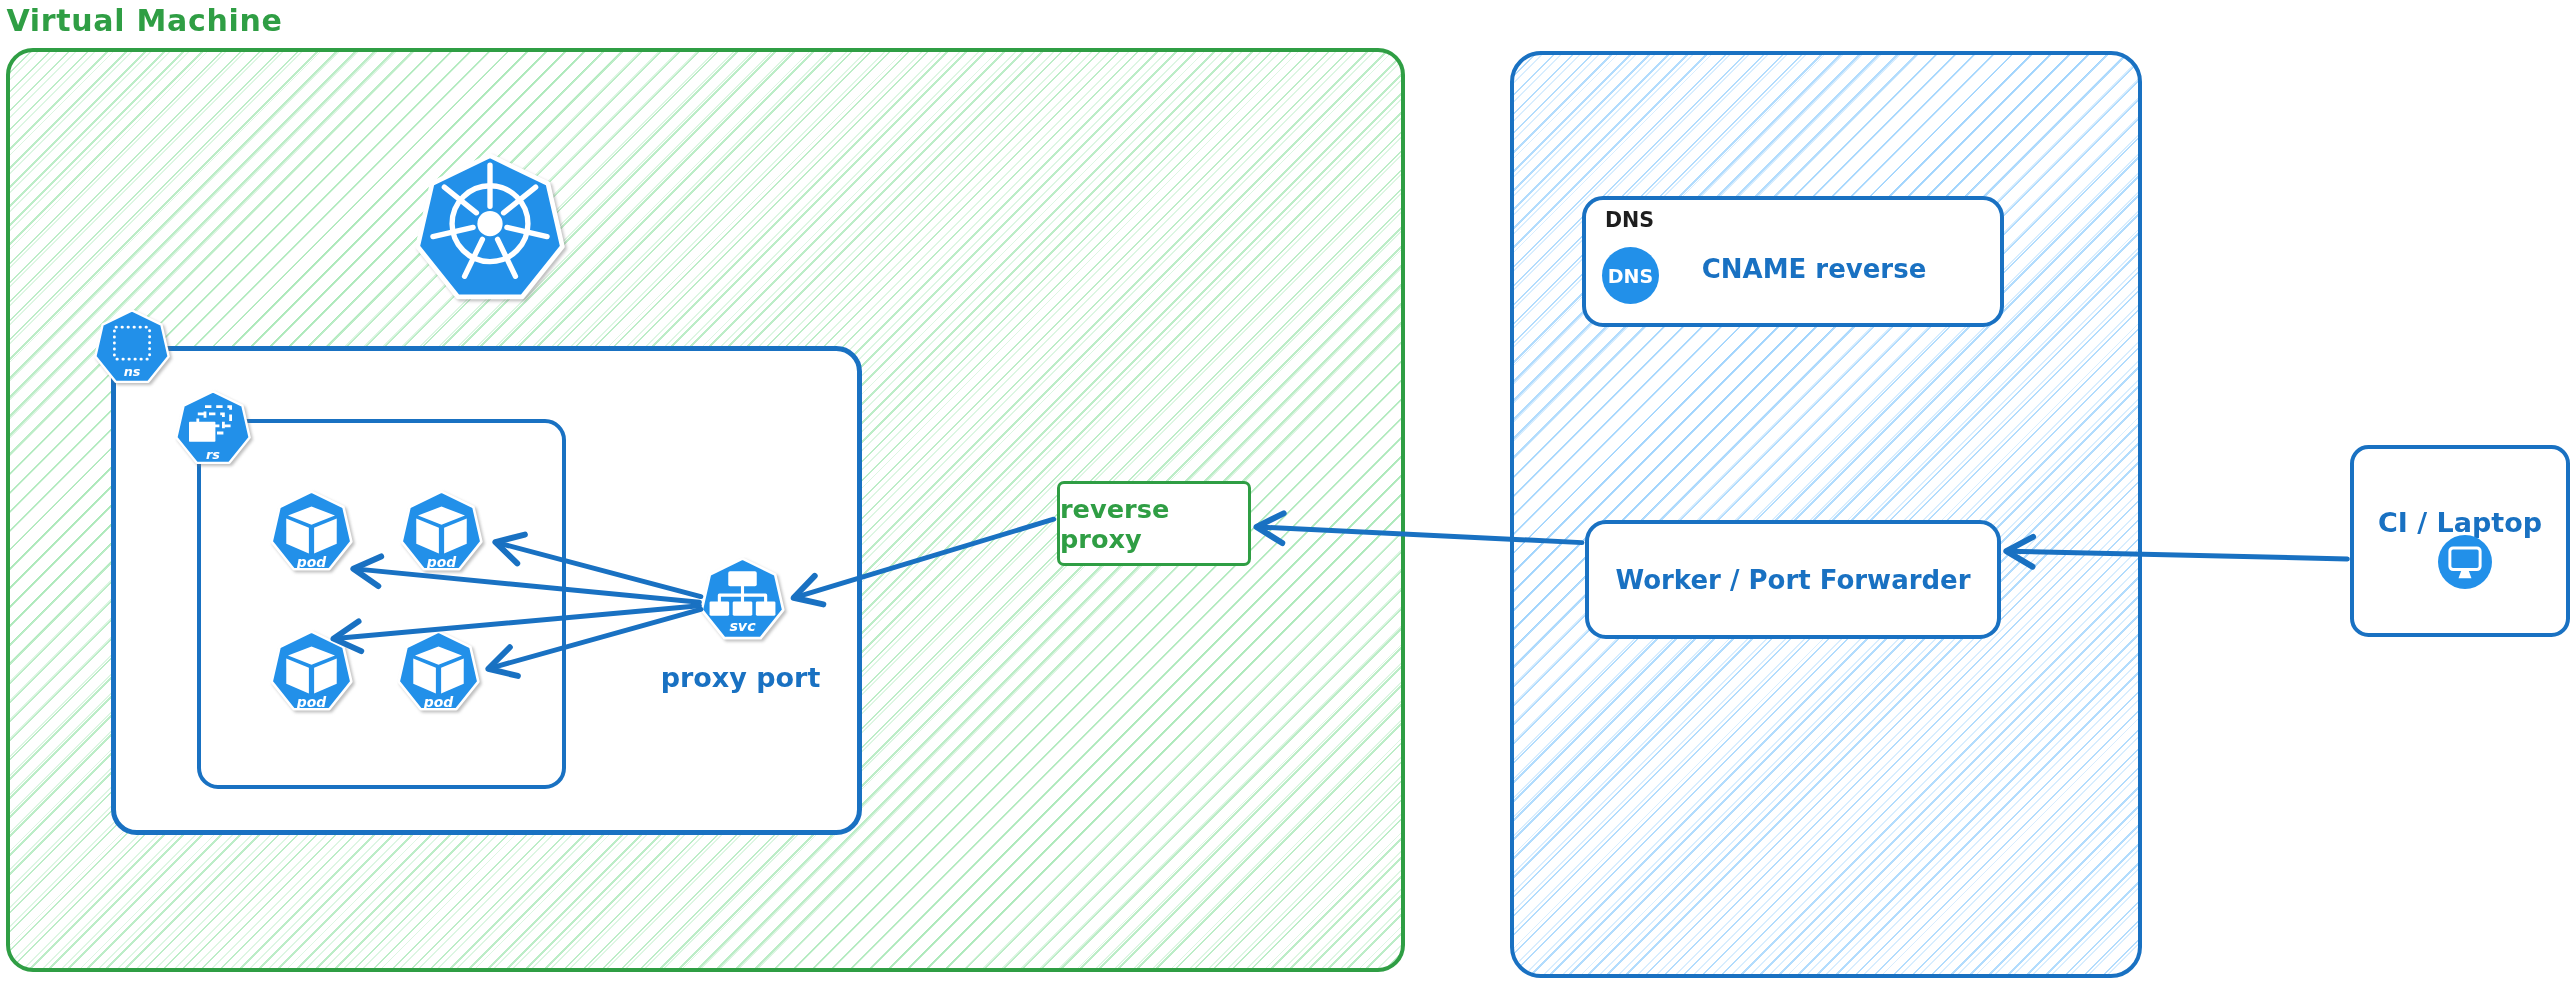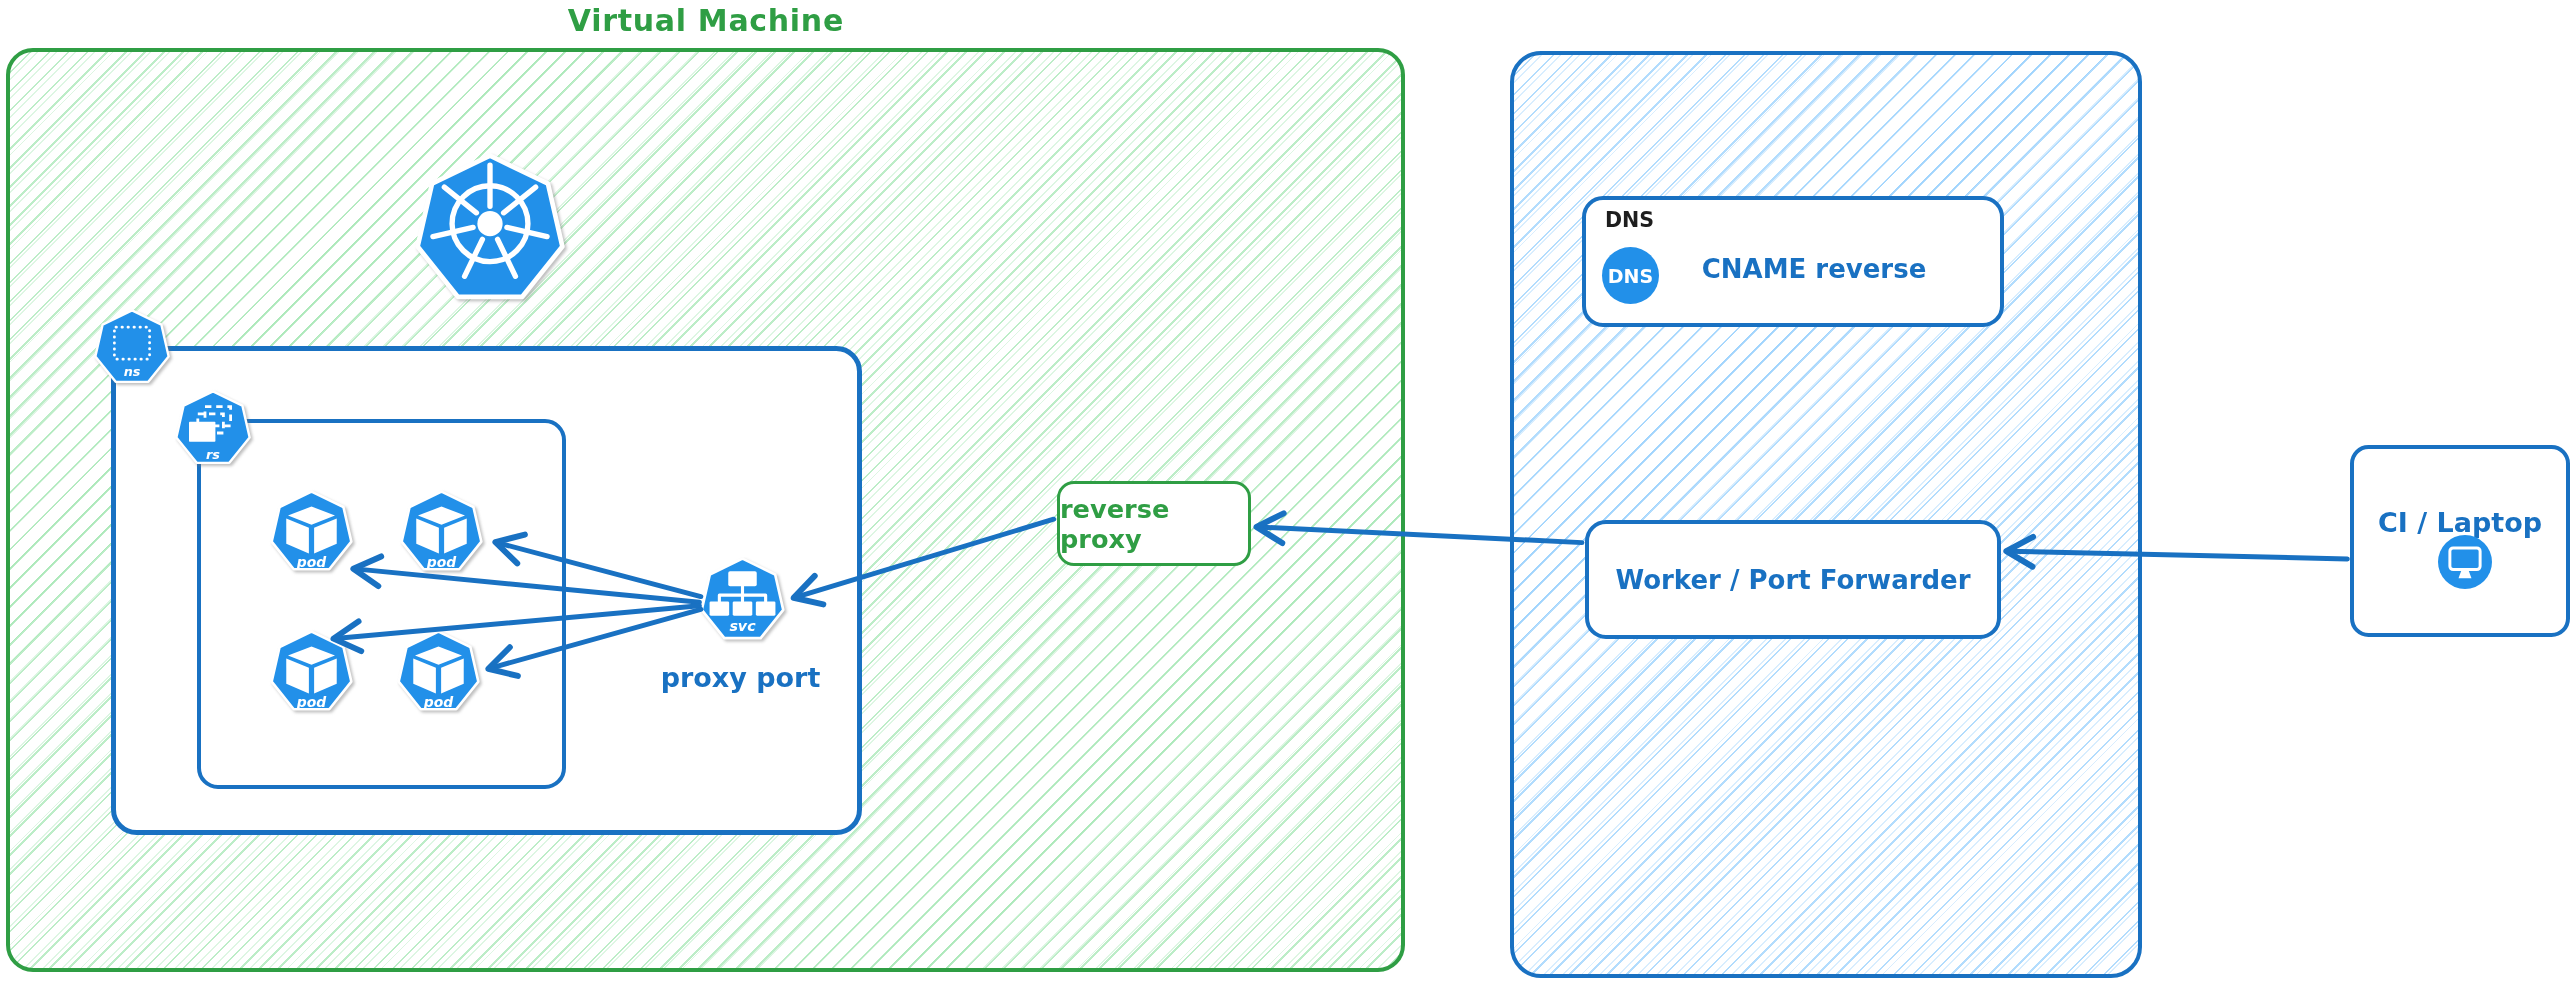--- a/index.html
+++ b/index.html
@@ -16,21 +16,21 @@
       repeating-linear-gradient(135deg, var(--green-hatch-a) 0 1.8px, transparent 1.8px 13.5px),
       repeating-linear-gradient(135deg, var(--green-hatch-b) 5.7px 7px, transparent 7px 19px);
   }
   .region-box-blue {
     border:4.3px solid var(--blue); border-radius:31px;
     background-image:
       repeating-linear-gradient(135deg, var(--blue-hatch-a) 0 1.8px, transparent 1.8px 13.5px),
       repeating-linear-gradient(135deg, var(--blue-hatch-b) 5.7px 7px, transparent 7px 19px);
   }
   .region-title {
-    position:absolute; text-align:center; font-size:30px; font-weight:600;
+    position:absolute; font-size:30px; font-weight:600;
     letter-spacing:0.7px;
   }
   .green-text { color:var(--green); }
   .blue-text { color:var(--blue); }
   .card {
     position:absolute; box-sizing:border-box; background:#ffffff;
     border:4.3px solid var(--blue);
   }
   .card-green {
     position:absolute; box-sizing:border-box; background:#ffffff;
@@ -123,21 +123,21 @@
     <rect class="glyph-fill" x="34" y="17" width="32" height="17" rx="2"></rect>
     <path class="glyph-stroke" d="M50,34 L50,44 M24,44 L76,44 M24,44 L24,51 M50,44 L50,51 M76,44 L76,51"></path>
     <rect class="glyph-fill" x="13" y="51" width="22" height="16" rx="1.5"></rect>
     <rect class="glyph-fill" x="39" y="51" width="22" height="16" rx="1.5"></rect>
     <rect class="glyph-fill" x="65" y="51" width="22" height="16" rx="1.5"></rect>
     <text class="icon-label" x="50" y="84">svc</text>
   </svg>
 
   <div class="caption blue-text" style="left:641px; top:662px; width:199px; font-size:27px;">proxy port</div>
 
-  <div class="card-green flex-center" style="left:1057px; top:481px; width:194px; height:85px; border-radius:17px;">
+  <div class="card-green flex-center" style="left:1057px; top:481px; width:194px; height:85px; border-radius:7px;">
     <span class="green-text" style="font-size:25.6px; font-weight:600;">reverse proxy</span>
   </div>
 
   <div class="box region-box-blue" style="left:1510px; top:51px; width:632px; height:927px;"></div>
 
   <div class="card" style="left:1582px; top:196px; width:422px; height:131px; border-radius:21px;"></div>
   <div class="abs" style="left:1605px; top:208px; font-size:20.6px; font-weight:600; color:var(--ink);">DNS</div>
   <div class="badge-circle" style="left:1602px; top:247px; width:57px; height:57px;">
     <span style="color:#fff; font-size:19px; font-weight:700;">DNS</span>
   </div>

